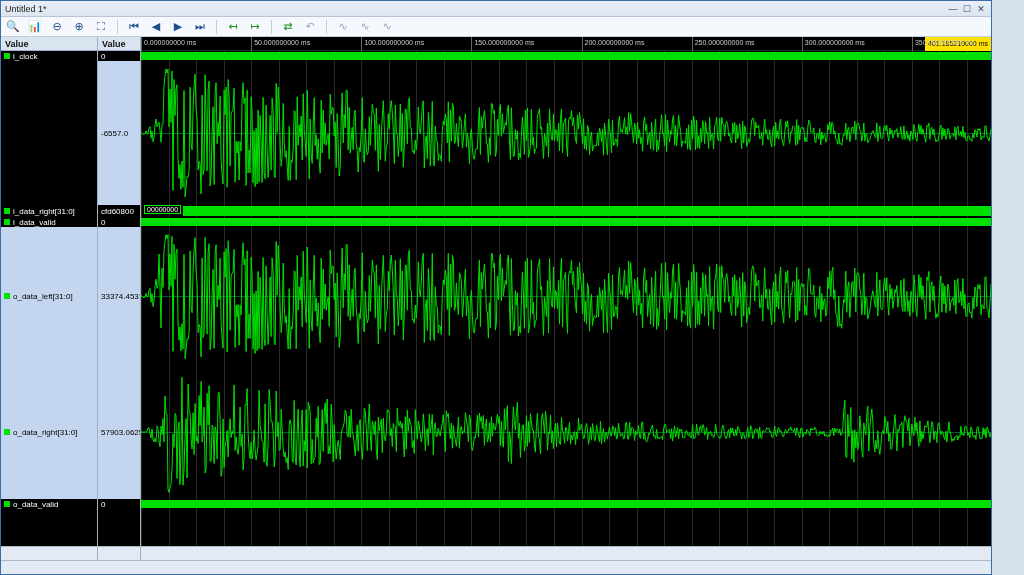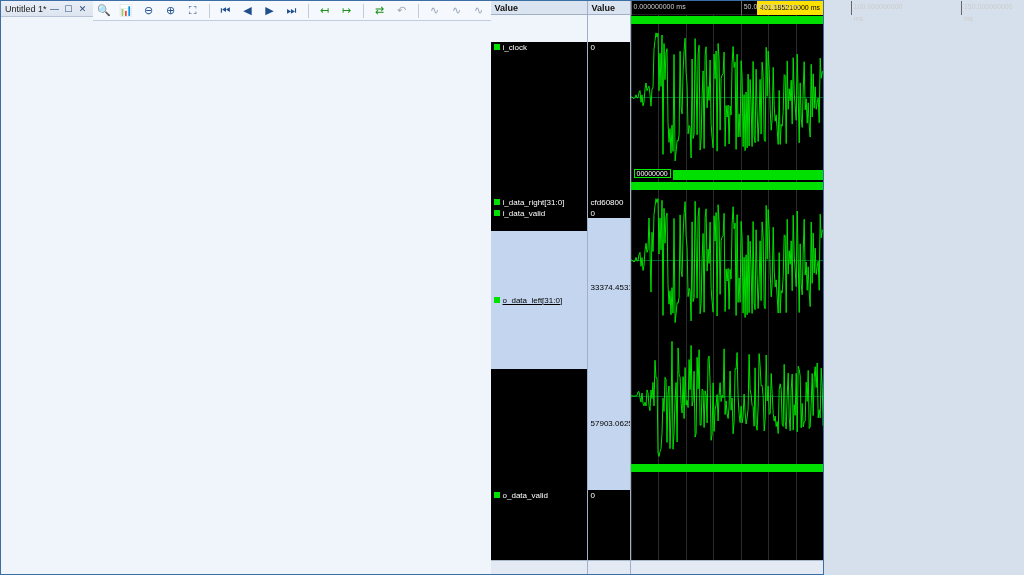--- a/index.html
+++ b/index.html
@@ -1,30 +1,30 @@
 <!DOCTYPE html>
 <html><head>
 <meta charset="utf-8">
 <style>
   * { box-sizing: border-box; margin: 0; padding: 0; }
   html, body { width: 1024px; height: 575px; overflow: hidden; font-family: sans-serif; font-size: 10px; background: #d6e0ec; }
-  .window { width: 824px; height: 575px; border: 1px solid #3a6ea5; display: flex; flex-direction: row; background: #f0f4fb; }
+  .window { width: 992px; height: 575px; border: 1px solid #3a6ea5; display: flex; flex-direction: column; background: #f0f4fb; }
   .titlebar { height: 16px; background: linear-gradient(#e9eef7,#dde5f0); display: flex; align-items: center; padding: 0 4px; font-size: 9px; color: #222; border-bottom: 1px solid #b8c4d6; }
   .titlebar .spacer { flex: 1; }
   .winbtn { width: 12px; height: 12px; margin-left: 2px; display: inline-flex; align-items: center; justify-content: center; font-size: 9px; color: #2a4d7a; }
   .toolbar { height: 20px; background: #f5f8fd; border-bottom: 1px solid #c2cddc; display: flex; align-items: center; padding: 0 4px; gap: 6px; }
   .tbtn { width: 16px; height: 16px; display: inline-flex; align-items: center; justify-content: center; font-size: 11px; color: #1e4e8c; }
   .tbtn.gray { color: #9aa7b8; }
   .tsep { width: 1px; height: 14px; background: #c2cddc; margin: 0 2px; }
   .body { flex: 1; display: flex; min-height: 0; }
   .panel { background: #f0f4fb; display: flex; flex-direction: column; border-right: 1px solid #9fb0c8; }
   .panel.name { width: 97px; }
   .panel.value { width: 43px; }
   .colhead { height: 14px; background: #dae3f0; border-bottom: 1px solid #9fb0c8; display: flex; align-items: center; padding-left: 4px; font-size: 9px; color: #111; font-weight: 600; }
-  .rows { flex: 1; position: relative; background: #000; margin-top: 27px; }
+  .rows { flex: 1; position: relative; background: #000; }
   .row { position: absolute; left: 0; right: 0; display: flex; align-items: center; padding: 0 3px; color: #fff; font-size: 8px; overflow: hidden; white-space: nowrap; }
   .row .swatch { width: 6px; height: 6px; margin-right: 3px; flex-shrink: 0; }
   .panel .row.selected { background: #c4d6ef; color: #000; }
   .wavewrap { flex: 1; display: flex; flex-direction: column; min-width: 0; background: #000; position: relative; }
   .timeruler { height: 14px; background: #000; color: #ccc; font-size: 7px; position: relative; border-bottom: 1px solid #222; }
   .timeruler .tick { position: absolute; top: 0; height: 14px; border-left: 1px solid #666; padding-left: 2px; line-height: 12px; }
   .timeruler .cursor { position: absolute; right: 0; top: 0; height: 14px; background: #ffe100; color: #000; font-size: 7px; padding: 1px 3px; line-height: 12px; }
   .wavearea { flex: 1; position: relative; overflow: hidden; }
   .gridv { position: absolute; top: 0; bottom: 0; width: 1px; background: #2a2a2a; }
   .lane { position: absolute; left: 0; right: 0; }
@@ -80,37 +80,44 @@
             <span>i_clock</span>
           </div>
           <div class="row" style="top: 154px; height: 12px;">
             <span class="swatch" style="background: rgb(0, 224, 0);"></span>
             <span>i_data_right[31:0]</span>
           </div>
           <div class="row" style="top: 166px; height: 10px;">
             <span class="swatch" style="background: rgb(0, 224, 0);"></span>
             <span>i_data_valid</span>
           </div>
-          <div class="row selected" style="top: 189px; height: 138px; text-decoration: underline;">
+          <div class="row selected" style="top: 176px; height: 138px;">
             <span class="swatch" style="background: rgb(0, 224, 0);"></span>
             <span>o_data_left[31:0]</span>
+          </div>
+          <div class="row selected" style="top: 314px; height: 134px;">
+            <span class="swatch" style="background: rgb(0, 224, 0);"></span>
+            <span>o_data_right[31:0]</span>
           </div>
           <div class="row" style="top: 448px; height: 10px;">
             <span class="swatch" style="background: rgb(0, 224, 0);"></span>
             <span>o_data_valid</span>
           </div>
         </div>
       <div class="hsplit"></div>
     </div>
 
     <div class="panel value">
       <div class="colhead">Value</div>
       <div class="rows" id="value-rows">
           <div class="row" style="top: 0px; height: 10px;">
             <span>0</span>
+          </div>
+          <div class="row selected" style="top: 10px; height: 144px;">
+            <span>-6557.0</span>
           </div>
           <div class="row" style="top: 154px; height: 12px;">
             <span>cfd60800</span>
           </div>
           <div class="row" style="top: 166px; height: 10px;">
             <span>0</span>
           </div>
           <div class="row selected" style="top: 176px; height: 138px;">
             <span>33374.453125</span>
           </div>

